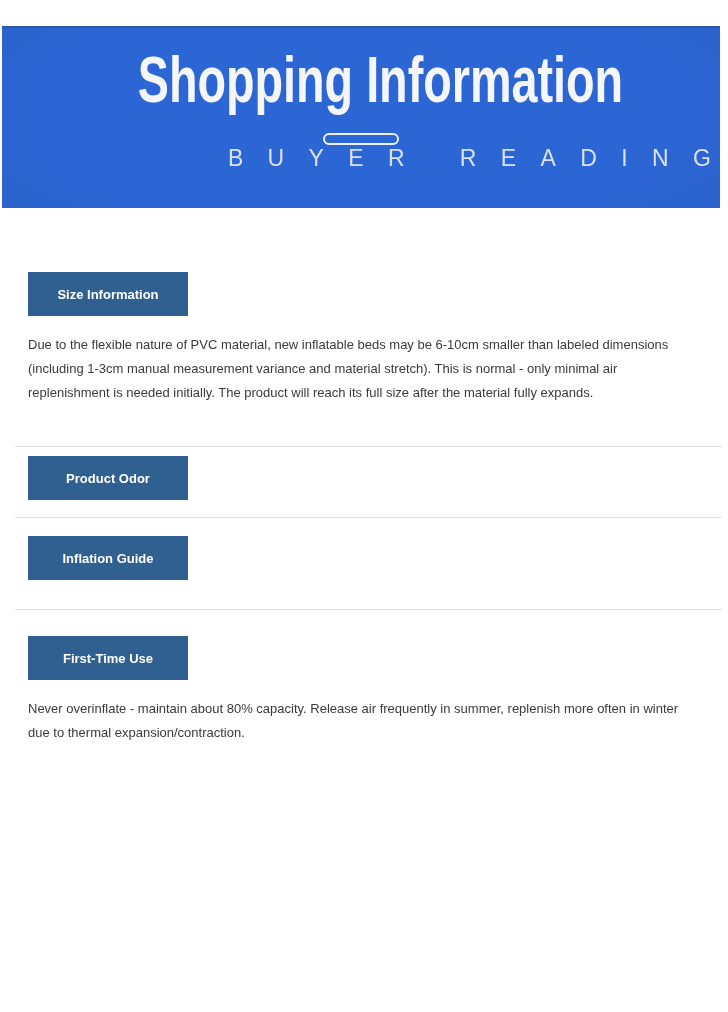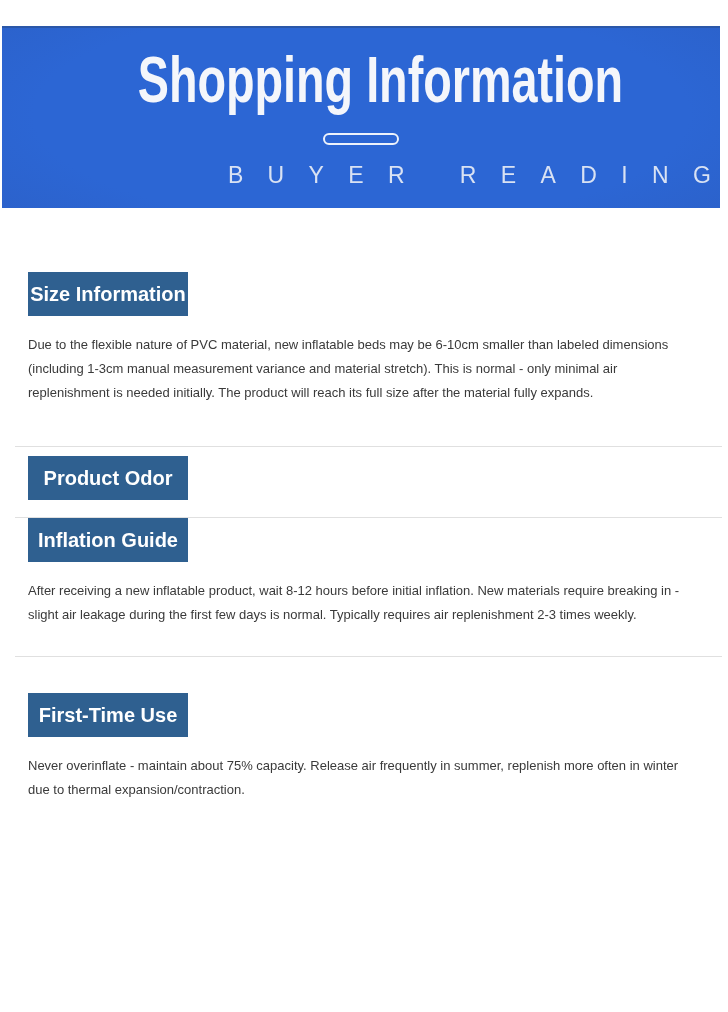--- a/index.html
+++ b/index.html
@@ -37,39 +37,38 @@
   }
   .banner-pill {
     width: 76px;
     height: 12px;
     margin: 17px auto 0;
     border: 2px solid #edf2fb;
     border-radius: 8px;
     background: transparent;
   }
   .banner-subtitle {
-    margin-top: 17px;
     font-size: 23px;
     line-height: 26px;
     font-weight: 400;
     letter-spacing: 9px;
     text-indent: 9px;
     color: var(--subtitle-color);
     white-space: nowrap;
   }
 
   
   main { padding: 0 25px 40px 28px; }
 
   .section-label {
     width: 160px;
     height: 44px;
     background: var(--accent-box);
     color: #ffffff;
-    font-size: 20px;
+    font-size: 13px;
     font-weight: bold;
     display: flex;
     align-items: center;
     justify-content: center;
     text-align: center;
   }
   .section-body {
     margin-top: 17px;
     width: 668px;
     font-size: 13px;
@@ -80,22 +79,22 @@
   .divider {
     border: 0;
     height: 1px;
     background: var(--divider-color);
     margin-left: -13px;   
     margin-right: -19px;  
   }
 
   .sec-1 .section-label { margin-top: 64px; }
   .sec-2 .section-label { margin-top: 9px; }
-  .sec-3 .section-label { }
-  .sec-4 .section-label { margin-top: 36px; }
+  .sec-3 .section-label { margin-top: 18px; }
+  .sec-4 .section-label { margin-top: 26px; }
   #divider-1 { margin-top: 41px; }
   #divider-2 { margin-top: 17px; }
   #divider-3 { margin-top: 29px; }
 </style>
 </head>
 <body>
 
 <header class="banner">
   <div class="banner-title">Shopping Information</div>
   <div class="banner-pill"></div>
@@ -118,25 +117,24 @@
       <span>Product Odor</span>
     </div>
   </section>
 
   <hr class="divider" id="divider-2">
 
   <section class="info-section sec-3">
     <div class="section-label">
       <span>Inflation Guide</span>
     </div>
-    <p class="section-body">After receiving a new inflatable product, wait 8-12 hours before initial inflation. New materials require breaking in - slight air leakage during the first few days is normal. Typically requires air replenishment 2-3 times weekly.</p>
   </section>
 
   <hr class="divider" id="divider-3">
 
   <section class="info-section sec-4">
     <div class="section-label">
       <span>First-Time Use</span>
     </div>
-    <p class="section-body">Never overinflate - maintain about 75% capacity. Release air frequently in summer, replenish more often in winter due to thermal expansion/contraction.</p>
+    <p class="section-body">Never overinflate - maintain about 80% capacity. Release air frequently in summer, replenish more often in winter due to thermal expansion/contraction.</p>
   </section>
 
 </main>
 
 </body></html>

